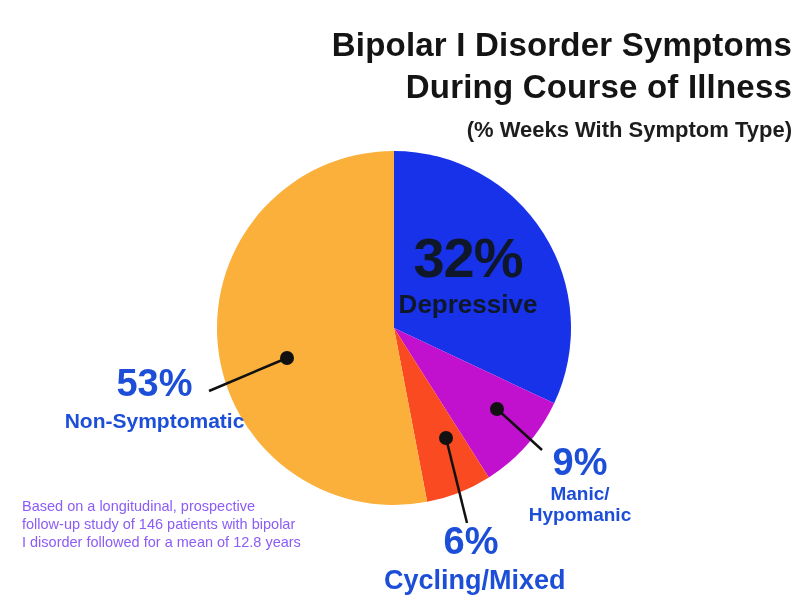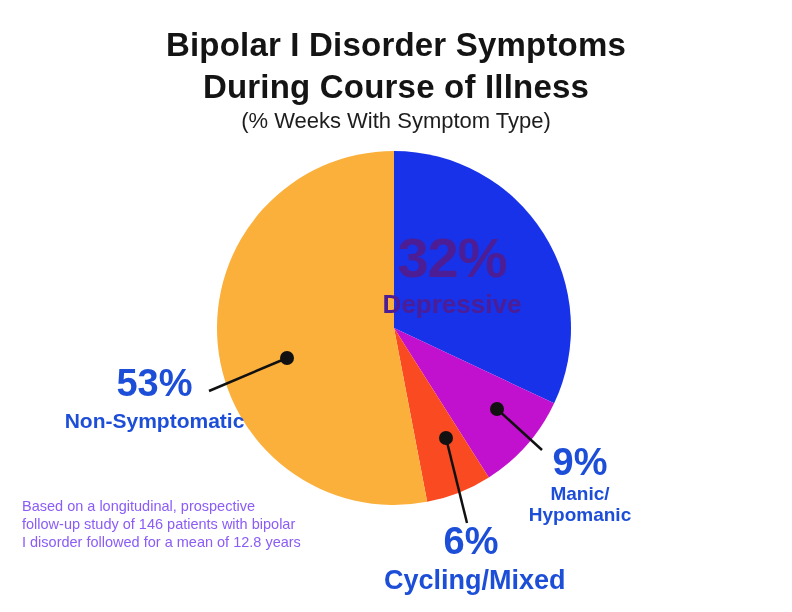--- a/index.html
+++ b/index.html
@@ -12,44 +12,45 @@
     height: 612px;
     background: #ffffff;
     overflow: hidden;
   }
 
   .title-block {
     position: absolute;
     top: 24px;
     left: 0;
     width: 100%;
-    text-align: center;
+    text-align: right;
     color: #141414;
   }
   .title-line {
     font-size: 33px;
     font-weight: 700;
     line-height: 42px;
     letter-spacing: 0.2px;
   }
   .subtitle {
     font-size: 22px;
-    font-weight: 400;
+    font-weight: 700;
+    margin-top: 9px;
     color: #1d1d1d;
   }
 
   #pie-svg { position: absolute; left: 0; top: 0; }
   .leaders line { stroke: #111111; stroke-width: 2.5; }
   .leaders circle { fill: #111111; }
 
   .callout { position: absolute; text-align: center; color: #1d4ed8; }
   .callout .pct  { font-weight: 700; }
   .callout .name { font-weight: 700; }
 
-  .co-depressive { left: 368px; top: 230px; width: 168px; color: #4c1d95; }
+  .co-depressive { left: 384px; top: 230px; width: 168px; color: #0f172a; }
   .co-depressive .pct  { font-size: 56px; line-height: 1.0; letter-spacing: -1px; }
   .co-depressive .name { font-size: 26px; margin-top: 3px; }
 
   .co-nonsymptomatic { left: 52px; top: 364px; width: 205px; }
   .co-nonsymptomatic .pct  { font-size: 38px; line-height: 1.0; }
   .co-nonsymptomatic .name { font-size: 21px; margin-top: 7px; }
 
   .co-manic { left: 500px; top: 443px; width: 160px; }
   .co-manic .pct  { font-size: 38px; line-height: 1.0; }
   .co-manic .name { font-size: 19px; line-height: 1.1; margin-top: 3px; }

